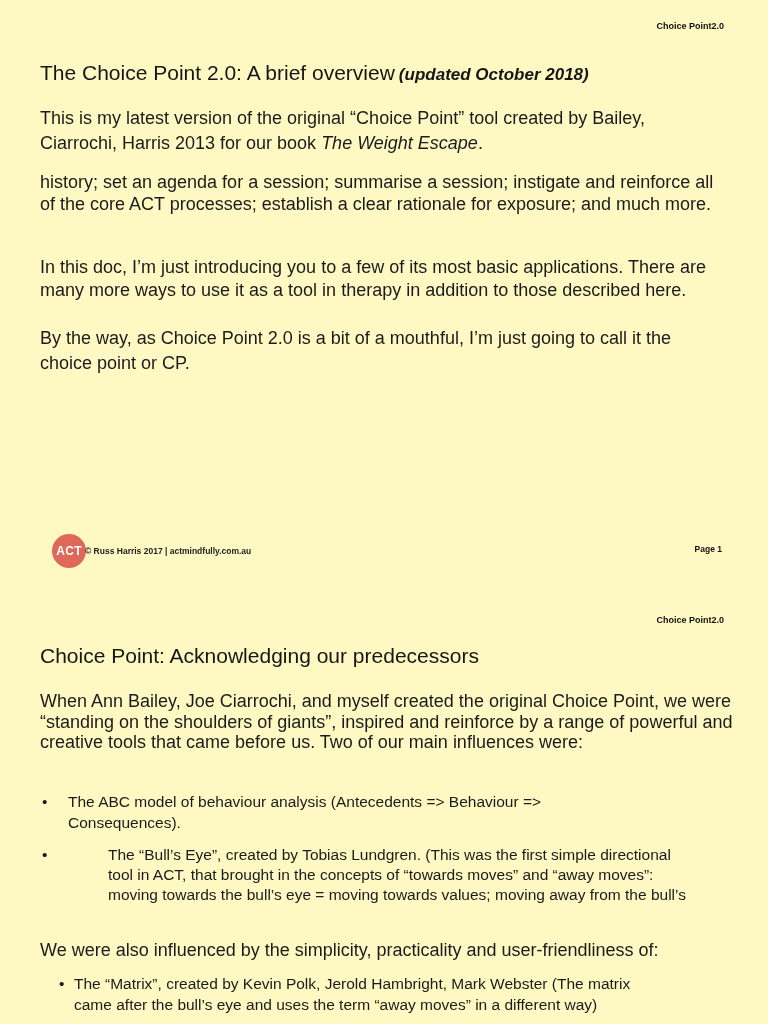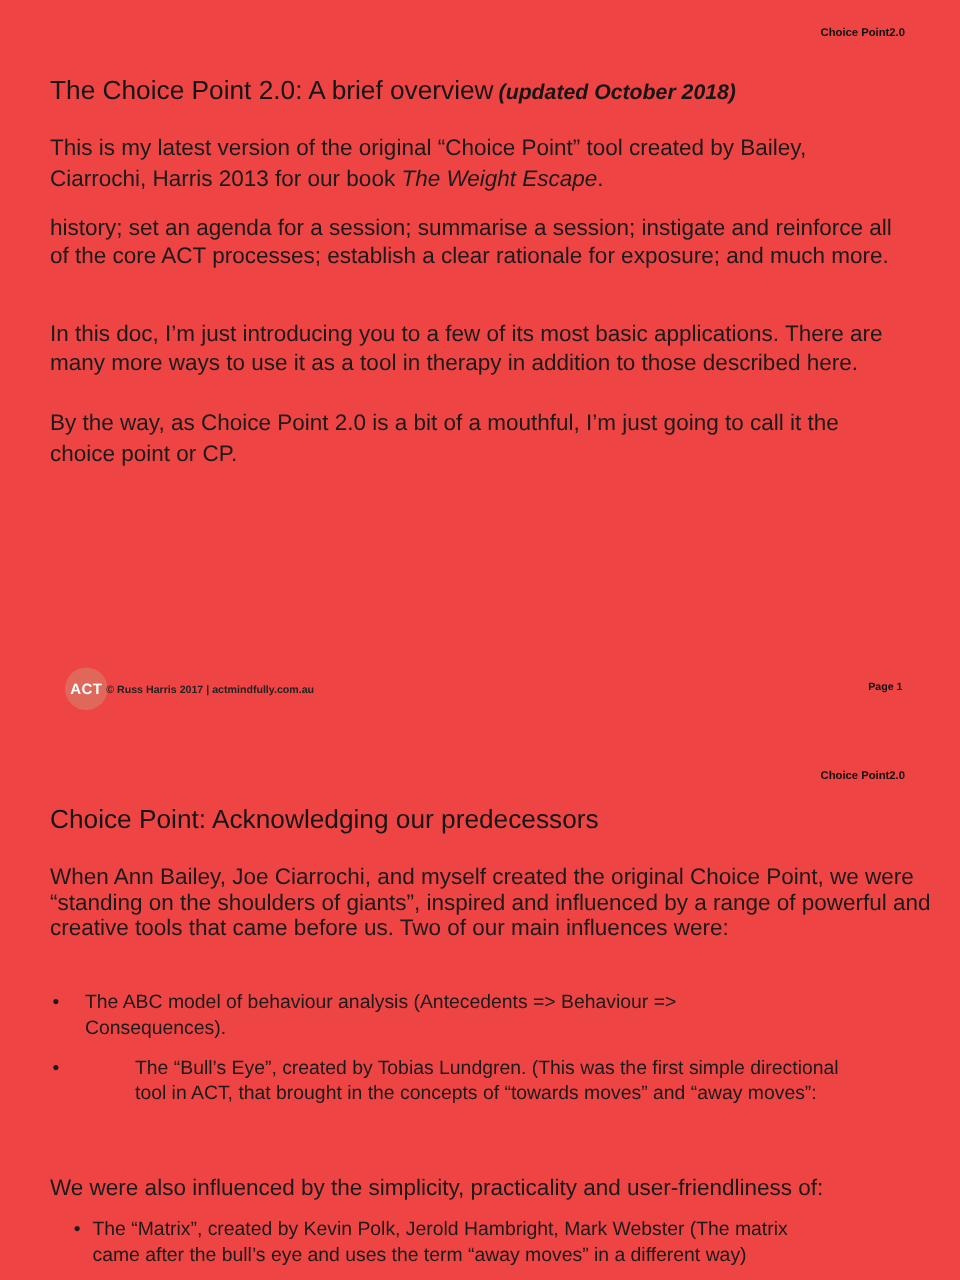--- a/index.html
+++ b/index.html
@@ -1,20 +1,20 @@
 <!DOCTYPE html>
 <html><head>
 <meta charset="utf-8">
 <style>
   html, body { margin: 0; padding: 0; background: #ffffff; }
   .canvas {
     position: relative;
     width: 768px;
     height: 1024px;
-    background: #ef4444;
+    background: #fef9c3;
     overflow: hidden;
     font-family: "Liberation Sans", sans-serif;
     color: #1b1b1b;
   }
   .pdf-page { position: absolute; left: 0; width: 768px; }
   .page-1 { top: 0; height: 580px; }
   .page-2 { top: 580px; height: 444px; }
 
   .running-head {
     position: absolute;
@@ -136,37 +136,38 @@
   </section>
 
   <section class="pdf-page page-2">
 
     <div class="running-head" style="top:35px; right:44px;">Choice Point2.0</div>
 
     <h1 class="title" style="left:40px; top:64px;">Choice Point: Acknowledging our predecessors</h1>
 
     <div class="para lh205" style="left:40px; top:111px;">
         <div class="line">When Ann Bailey, Joe Ciarrochi, and myself created the original Choice Point, we were</div>
-        <div class="line">“standing on the shoulders of giants”, inspired and influenced by a range of powerful and</div>
+        <div class="line">“standing on the shoulders of giants”, inspired and reinforce by a range of powerful and</div>
         <div class="line">creative tools that came before us. Two of our main influences were:</div>
       </div>
 
     <div class="bullet lh21" style="left:68px; top:211px;">
       <span class="dot" style="left:-26px;">•</span>
       <div>
           <div class="line">The ABC model of behaviour analysis (Antecedents =&gt; Behaviour =&gt;</div>
           <div class="line">Consequences).</div>
         </div>
     </div>
 
     <div class="bullet lh20" style="left:68px; top:265px;">
       <span class="dot" style="left:-26px;">•</span>
       <div>
           <div class="line">The “Bull’s Eye”, created by Tobias Lundgren. (This was the first simple directional</div>
           <div class="line">tool in ACT, that brought in the concepts of “towards moves” and “away moves”:</div>
+          <div class="line">moving towards the bull’s eye = moving towards values; moving away from the bull’s</div>
         </div>
     </div>
 
     <div class="para lh21" style="left:40px; top:360px;">
         <div class="line">We were also influenced by the simplicity, practicality and user-friendliness of:</div>
       </div>
 
     <div class="bullet lh21" style="left:74px; top:393px;">
       <span class="dot" style="left:-15px;">•</span>
       <div>

